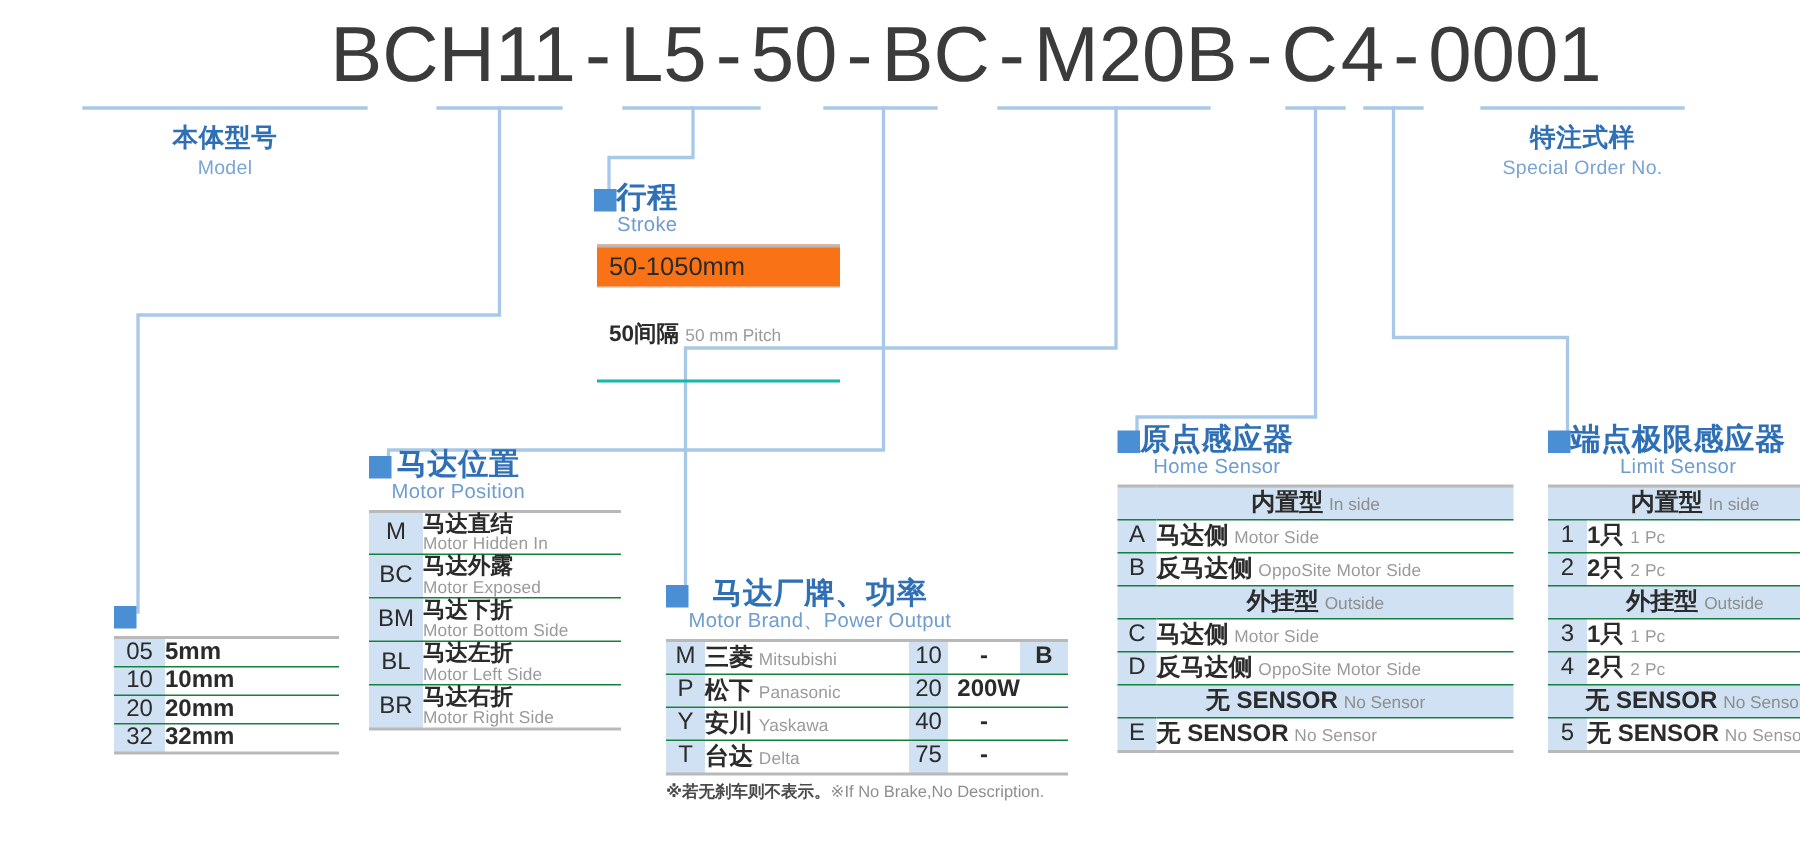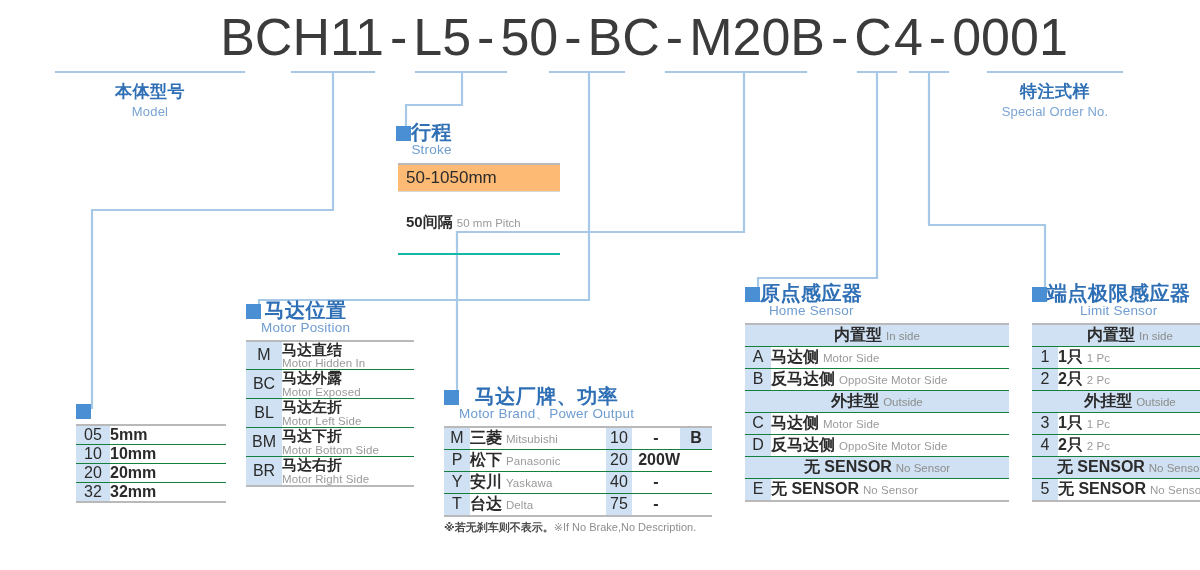--- a/index.html
+++ b/index.html
@@ -53,21 +53,21 @@
   .en{font-size:11.5px;color:#9a9a9a;line-height:1.05;letter-spacing:.1px;}
   .en-i{font-size:11.5px;color:#9a9a9a;letter-spacing:.1px;}
   .bandrow td{background:#cfe1f2;text-align:center;padding:3px 6px;}
   .band-cn{font-size:16px;font-weight:700;color:#2b2b2b;}
   .band-en{font-size:11.5px;color:#8d8d8d;}
   .note{font-size:11px;color:#8e8e8e;margin-top:3px;letter-spacing:0px;}
   .note b{color:#4a4a4a;font-weight:600;}
 
   
   .strokebox{margin-top:6px;}
-  .stroke1{background:#fdba74;font-size:17px;color:#2b2b2b;padding:3px 8px;
+  .stroke1{background:#f97316;font-size:17px;color:#2b2b2b;padding:3px 8px;
            border-top:2px solid #b9b9b9;border-bottom:1px solid #d9d9d9;}
   .stroke2{font-size:15px;color:#2b2b2b;padding:21px 8px;border-bottom:2px solid #14b8a6;font-weight:600;}
   .stroke2 .pi{font-size:11.5px;color:#9a9a9a;font-weight:400;}
 </style>
 </head>
 <body>
 
 <div id="stage">
 
   <div id="code-row">
@@ -181,31 +181,31 @@
             </td>
           </tr>
           <tr>
             <td class="codecell rowline" style="width:36px;">BC</td>
             <td class="desc rowline">
               <div class="cn">马达外露</div>
               <div class="en">Motor Exposed</div>
             </td>
           </tr>
           <tr>
+            <td class="codecell rowline" style="width:36px;">BM</td>
+            <td class="desc rowline">
+              <div class="cn">马达下折</div>
+              <div class="en">Motor Bottom Side</div>
+            </td>
+          </tr>
+          <tr>
             <td class="codecell rowline" style="width:36px;">BL</td>
             <td class="desc rowline">
               <div class="cn">马达左折</div>
               <div class="en">Motor Left Side</div>
-            </td>
-          </tr>
-          <tr>
-            <td class="codecell rowline" style="width:36px;">BM</td>
-            <td class="desc rowline">
-              <div class="cn">马达下折</div>
-              <div class="en">Motor Bottom Side</div>
             </td>
           </tr>
           <tr>
             <td class="codecell botline" style="width:36px;">BR</td>
             <td class="desc botline">
               <div class="cn">马达右折</div>
               <div class="en">Motor Right Side</div>
             </td>
           </tr>
         </tbody>

